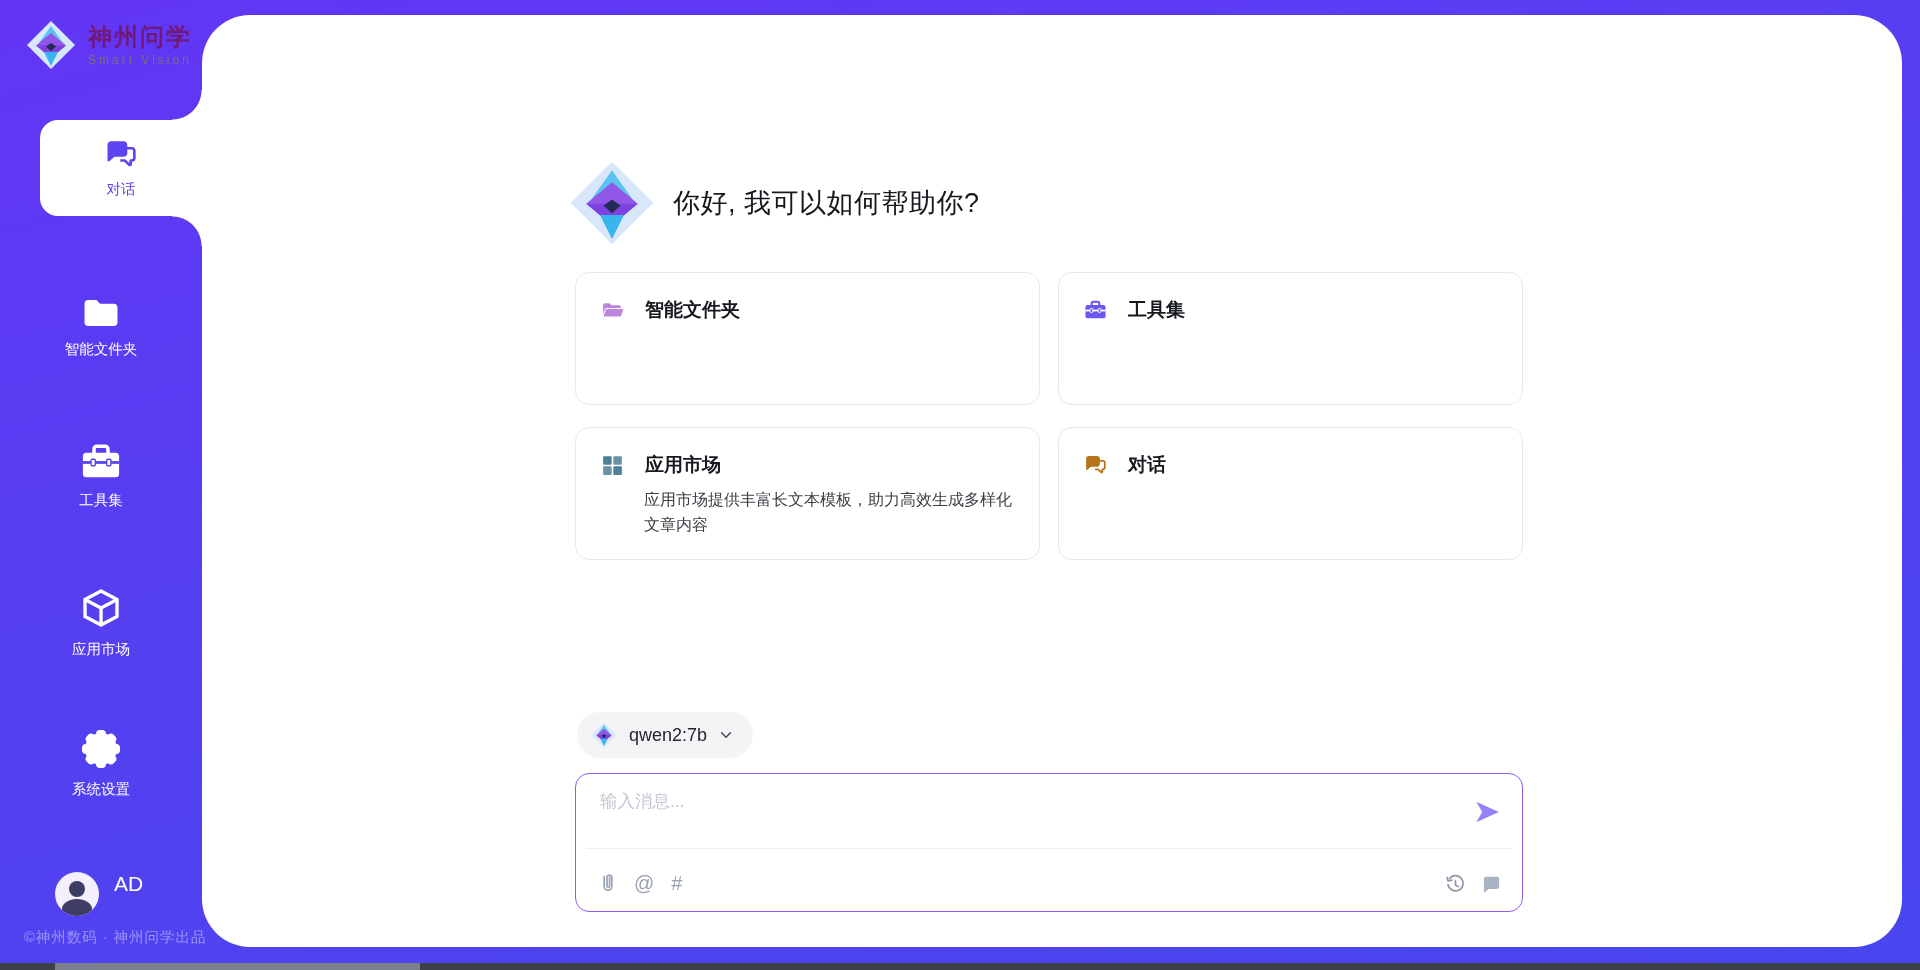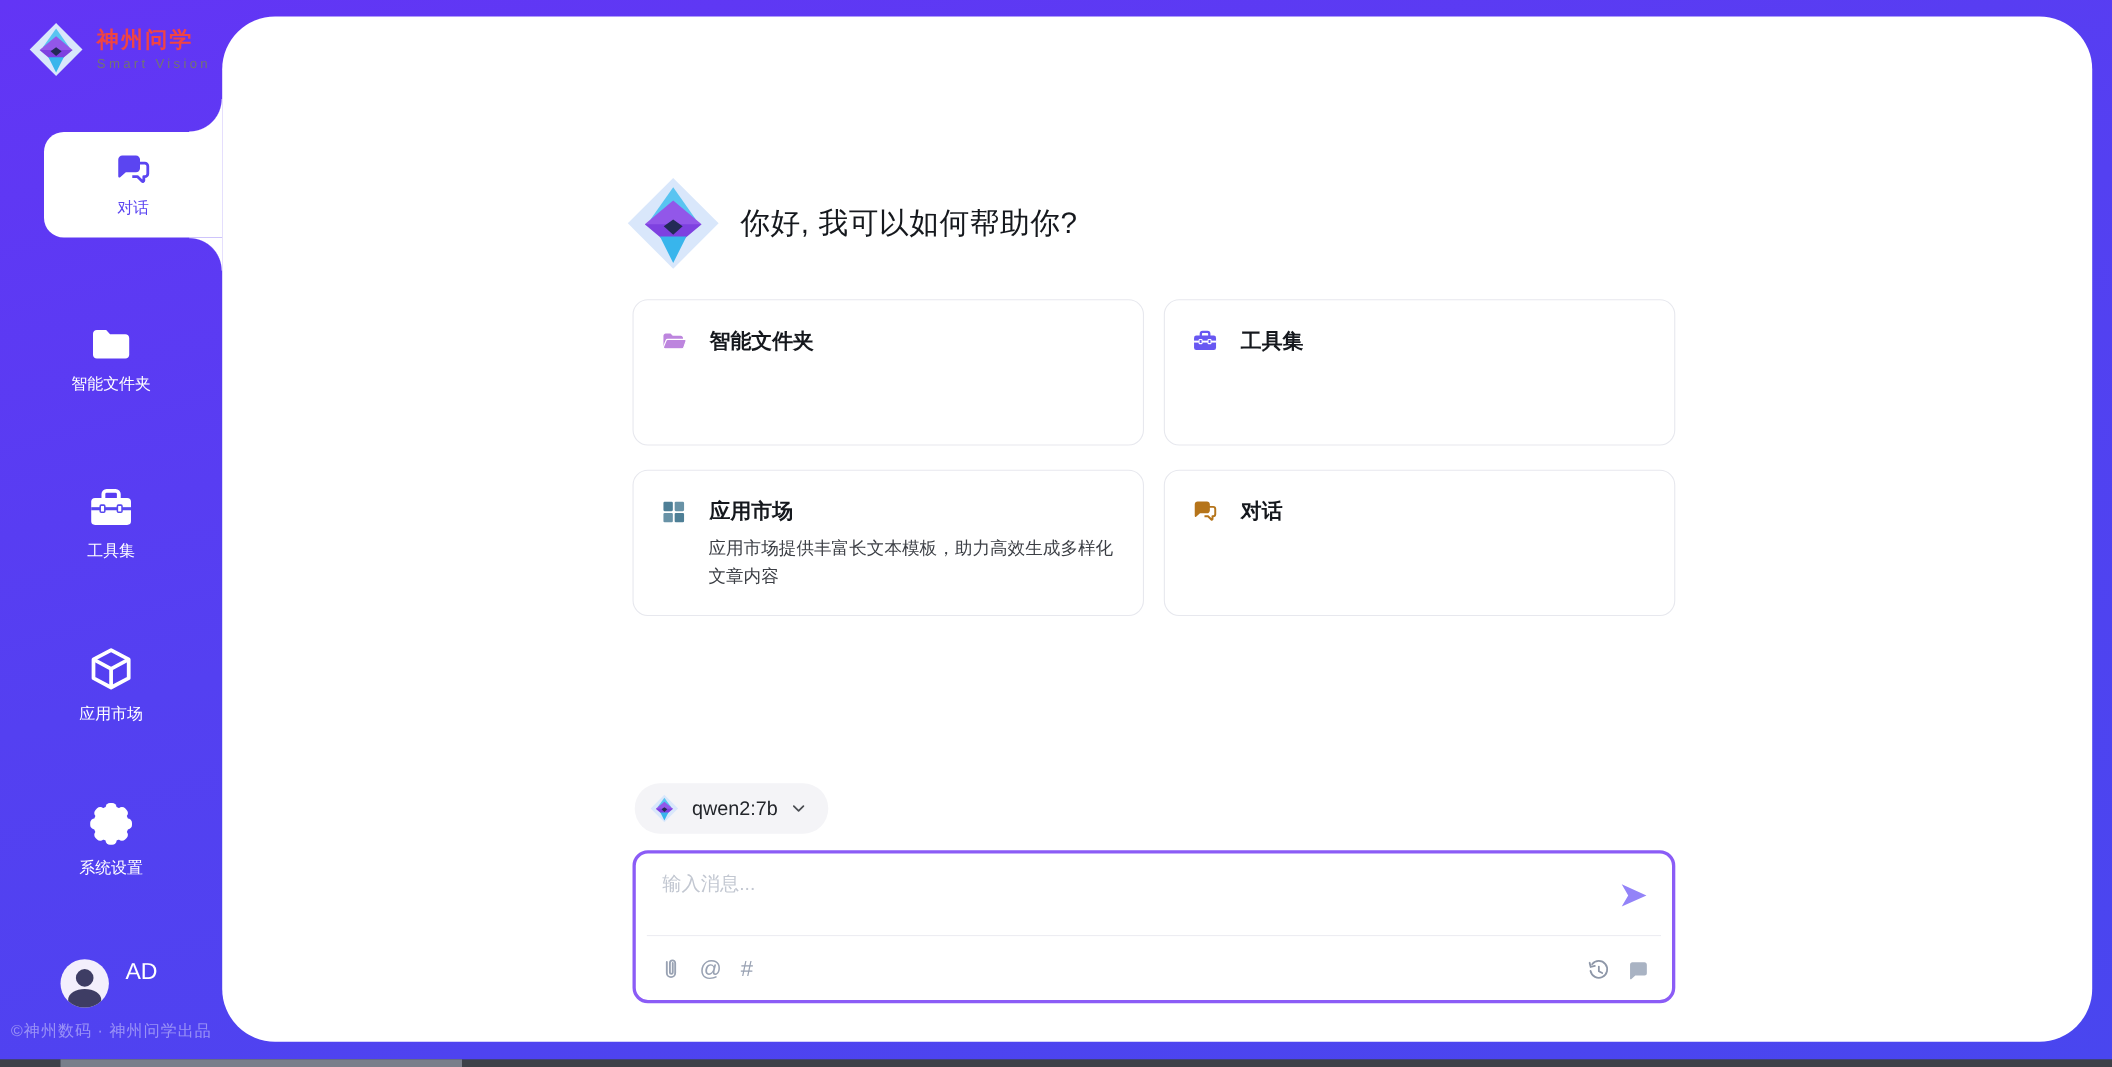--- a/index.html
+++ b/index.html
@@ -11,21 +11,21 @@
   }
 
   
   .main-panel {
     position:absolute; left:202px; top:15px; width:1700px; height:932px;
     background:#fff; border-radius:48px;
   }
 
   
   .logo { position:absolute; left:26px; top:20px; display:flex; align-items:center; gap:12px; z-index:3; }
-  .brand-name { color:#ef4444; font-size:20px; font-weight:700; letter-spacing:2px; line-height:1.2; }
+  .brand-name { color:#701a75; font-size:24px; font-weight:700; letter-spacing:2px; line-height:1.2; }
   .brand-sub  { color:#737373; font-size:12px; letter-spacing:3px; margin-top:2px; }
 
   .nav-active {
     position:absolute; left:40px; top:120px; width:162px; height:96px;
     background:#fff; border-radius:18px 0 0 18px; z-index:2;
     display:flex; flex-direction:column; align-items:center; justify-content:center; gap:7px;
     color:#5b45f1; font-size:14.5px; cursor:pointer;
   }
   .nav-active::before {
     content:""; position:absolute; right:0; top:-30px; width:30px; height:30px;
@@ -49,21 +49,21 @@
   .gear-wrap { position:relative; width:42px; height:42px; }
   .gear-bar  { position:absolute; left:2px; right:2px; top:16px; bottom:16px; background:#fff; border-radius:4px; }
   .gear-ring { position:absolute; inset:5px; border-radius:50%; border:9px solid #fff; }
 
   .user-block { position:absolute; left:55px; top:872px; display:flex; align-items:flex-start; gap:15px; z-index:2; cursor:pointer; }
   .avatar { width:44px; height:44px; border-radius:50%; background:#f3effc; position:relative; overflow:hidden; }
   .avatar-head { position:absolute; left:14px; top:9px; width:16px; height:16px; border-radius:50%; background:#3e3d64; }
   .avatar-body { position:absolute; left:7px; top:27px; width:30px; height:20px; border-radius:50% 50% 0 0; background:#3e3d64; }
   .user-name { color:#fff; font-size:21px; }
 
-  .copyright { position:absolute; left:10px; top:928px; width:202px; color:rgba(255,255,255,.42); font-size:14.5px; letter-spacing:1px; z-index:2; }
+  .copyright { position:absolute; left:24px; top:928px; width:202px; color:rgba(255,255,255,.42); font-size:14.5px; letter-spacing:1px; z-index:2; }
 
   
   .content { position:absolute; left:373px; top:0; width:948px; height:100%; }
 
   .greeting { position:absolute; left:-6px; top:145px; display:flex; align-items:center; gap:18px; }
   .greeting-text { font-size:27px; font-weight:400; letter-spacing:.5px; }
 
   .cards {
     position:absolute; left:0; top:257px; width:948px;
     display:grid; grid-template-columns:465px 465px; gap:22px 18px;
@@ -78,21 +78,21 @@
 
   .model-pill {
     position:absolute; left:2px; top:697px; height:46px; border-radius:23px;
     background:#f4f4f7; display:inline-flex; align-items:center; gap:12px;
     padding:0 20px 0 14px; cursor:pointer;
   }
   .model-name { font-size:18px; color:#23262b; }
 
   .composer {
     position:absolute; left:0; top:758px; width:948px; height:139px;
-    background:#fff; border:3px solid #8b5cf6; border-radius:14px;
+    background:#fff; border:1px solid #8b5cf6; border-radius:14px;
   }
   .composer-input {
     position:absolute; left:24px; top:15px; width:840px; height:55px;
     border:none; outline:none; resize:none; background:transparent;
     font-family:inherit; font-size:17.5px; color:#333;
   }
   .composer-input::placeholder { color:#c2c7d1; }
   .send-btn { position:absolute; right:18px; top:22px; width:34px; height:34px; border:none; background:transparent; cursor:pointer; }
   .composer-divider { position:absolute; left:10px; right:10px; top:74px; border-top:1px solid #ededf2; }
   .composer-tools { position:absolute; left:23px; bottom:17px; display:flex; align-items:center; gap:17px; }

